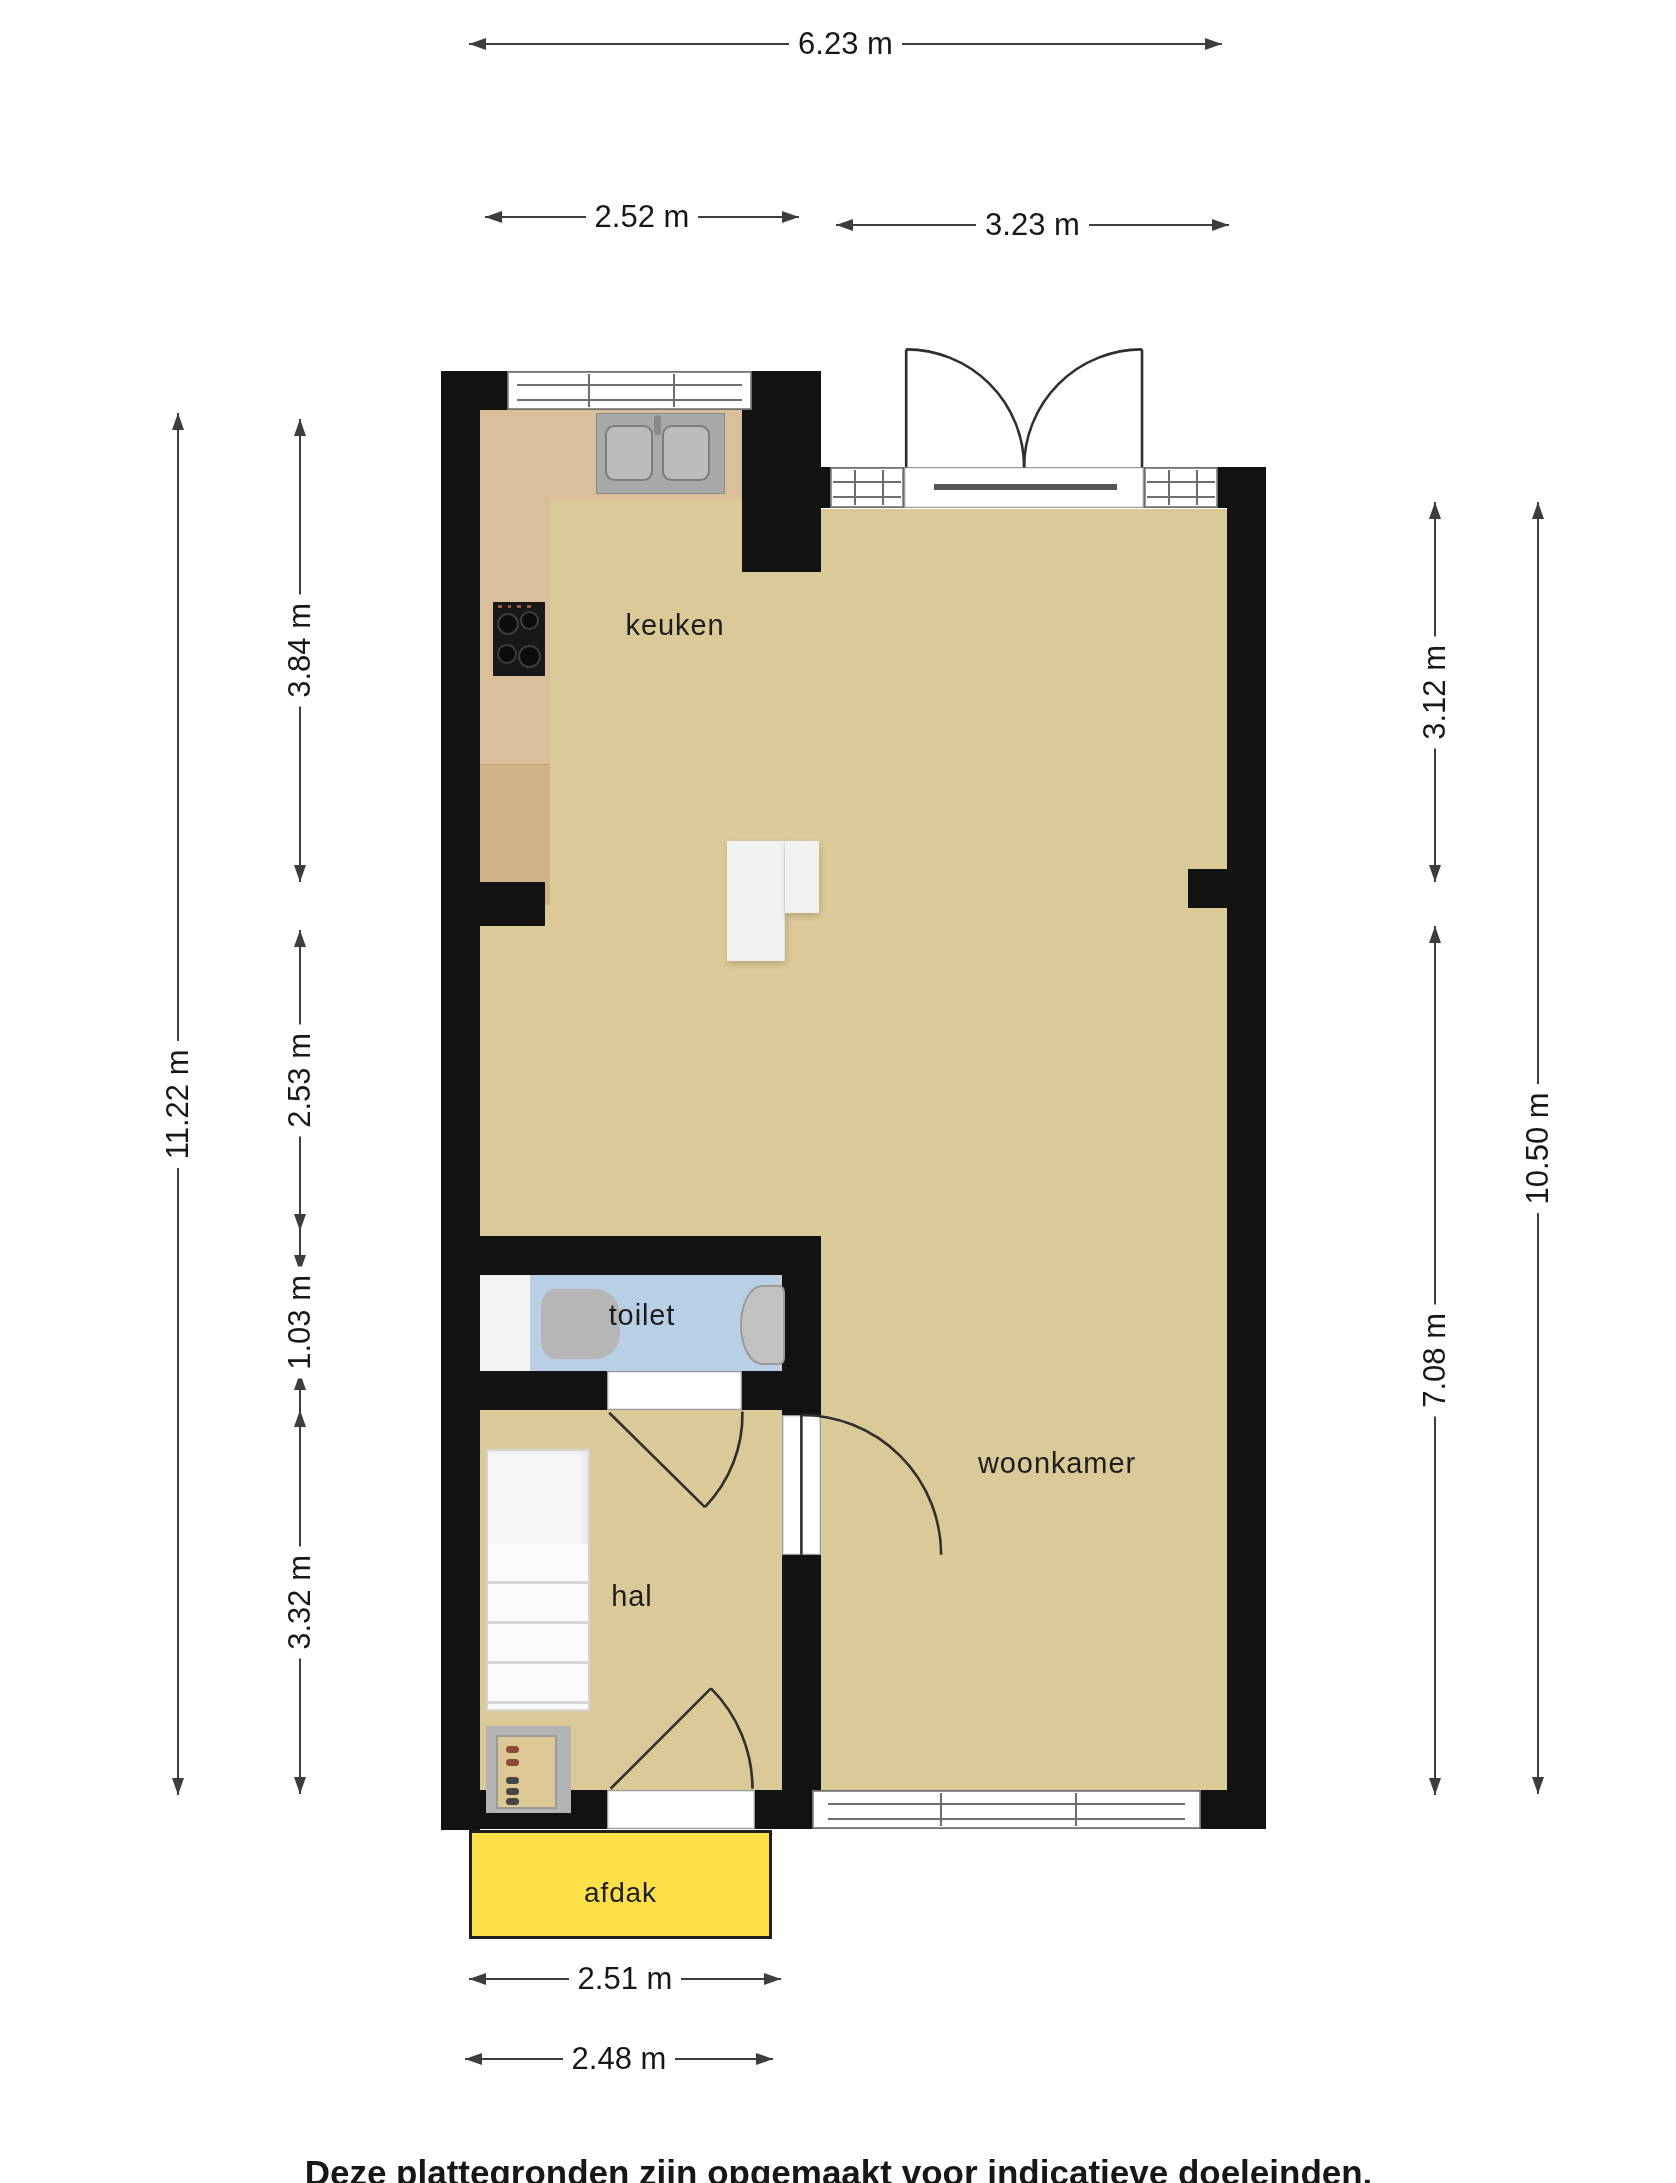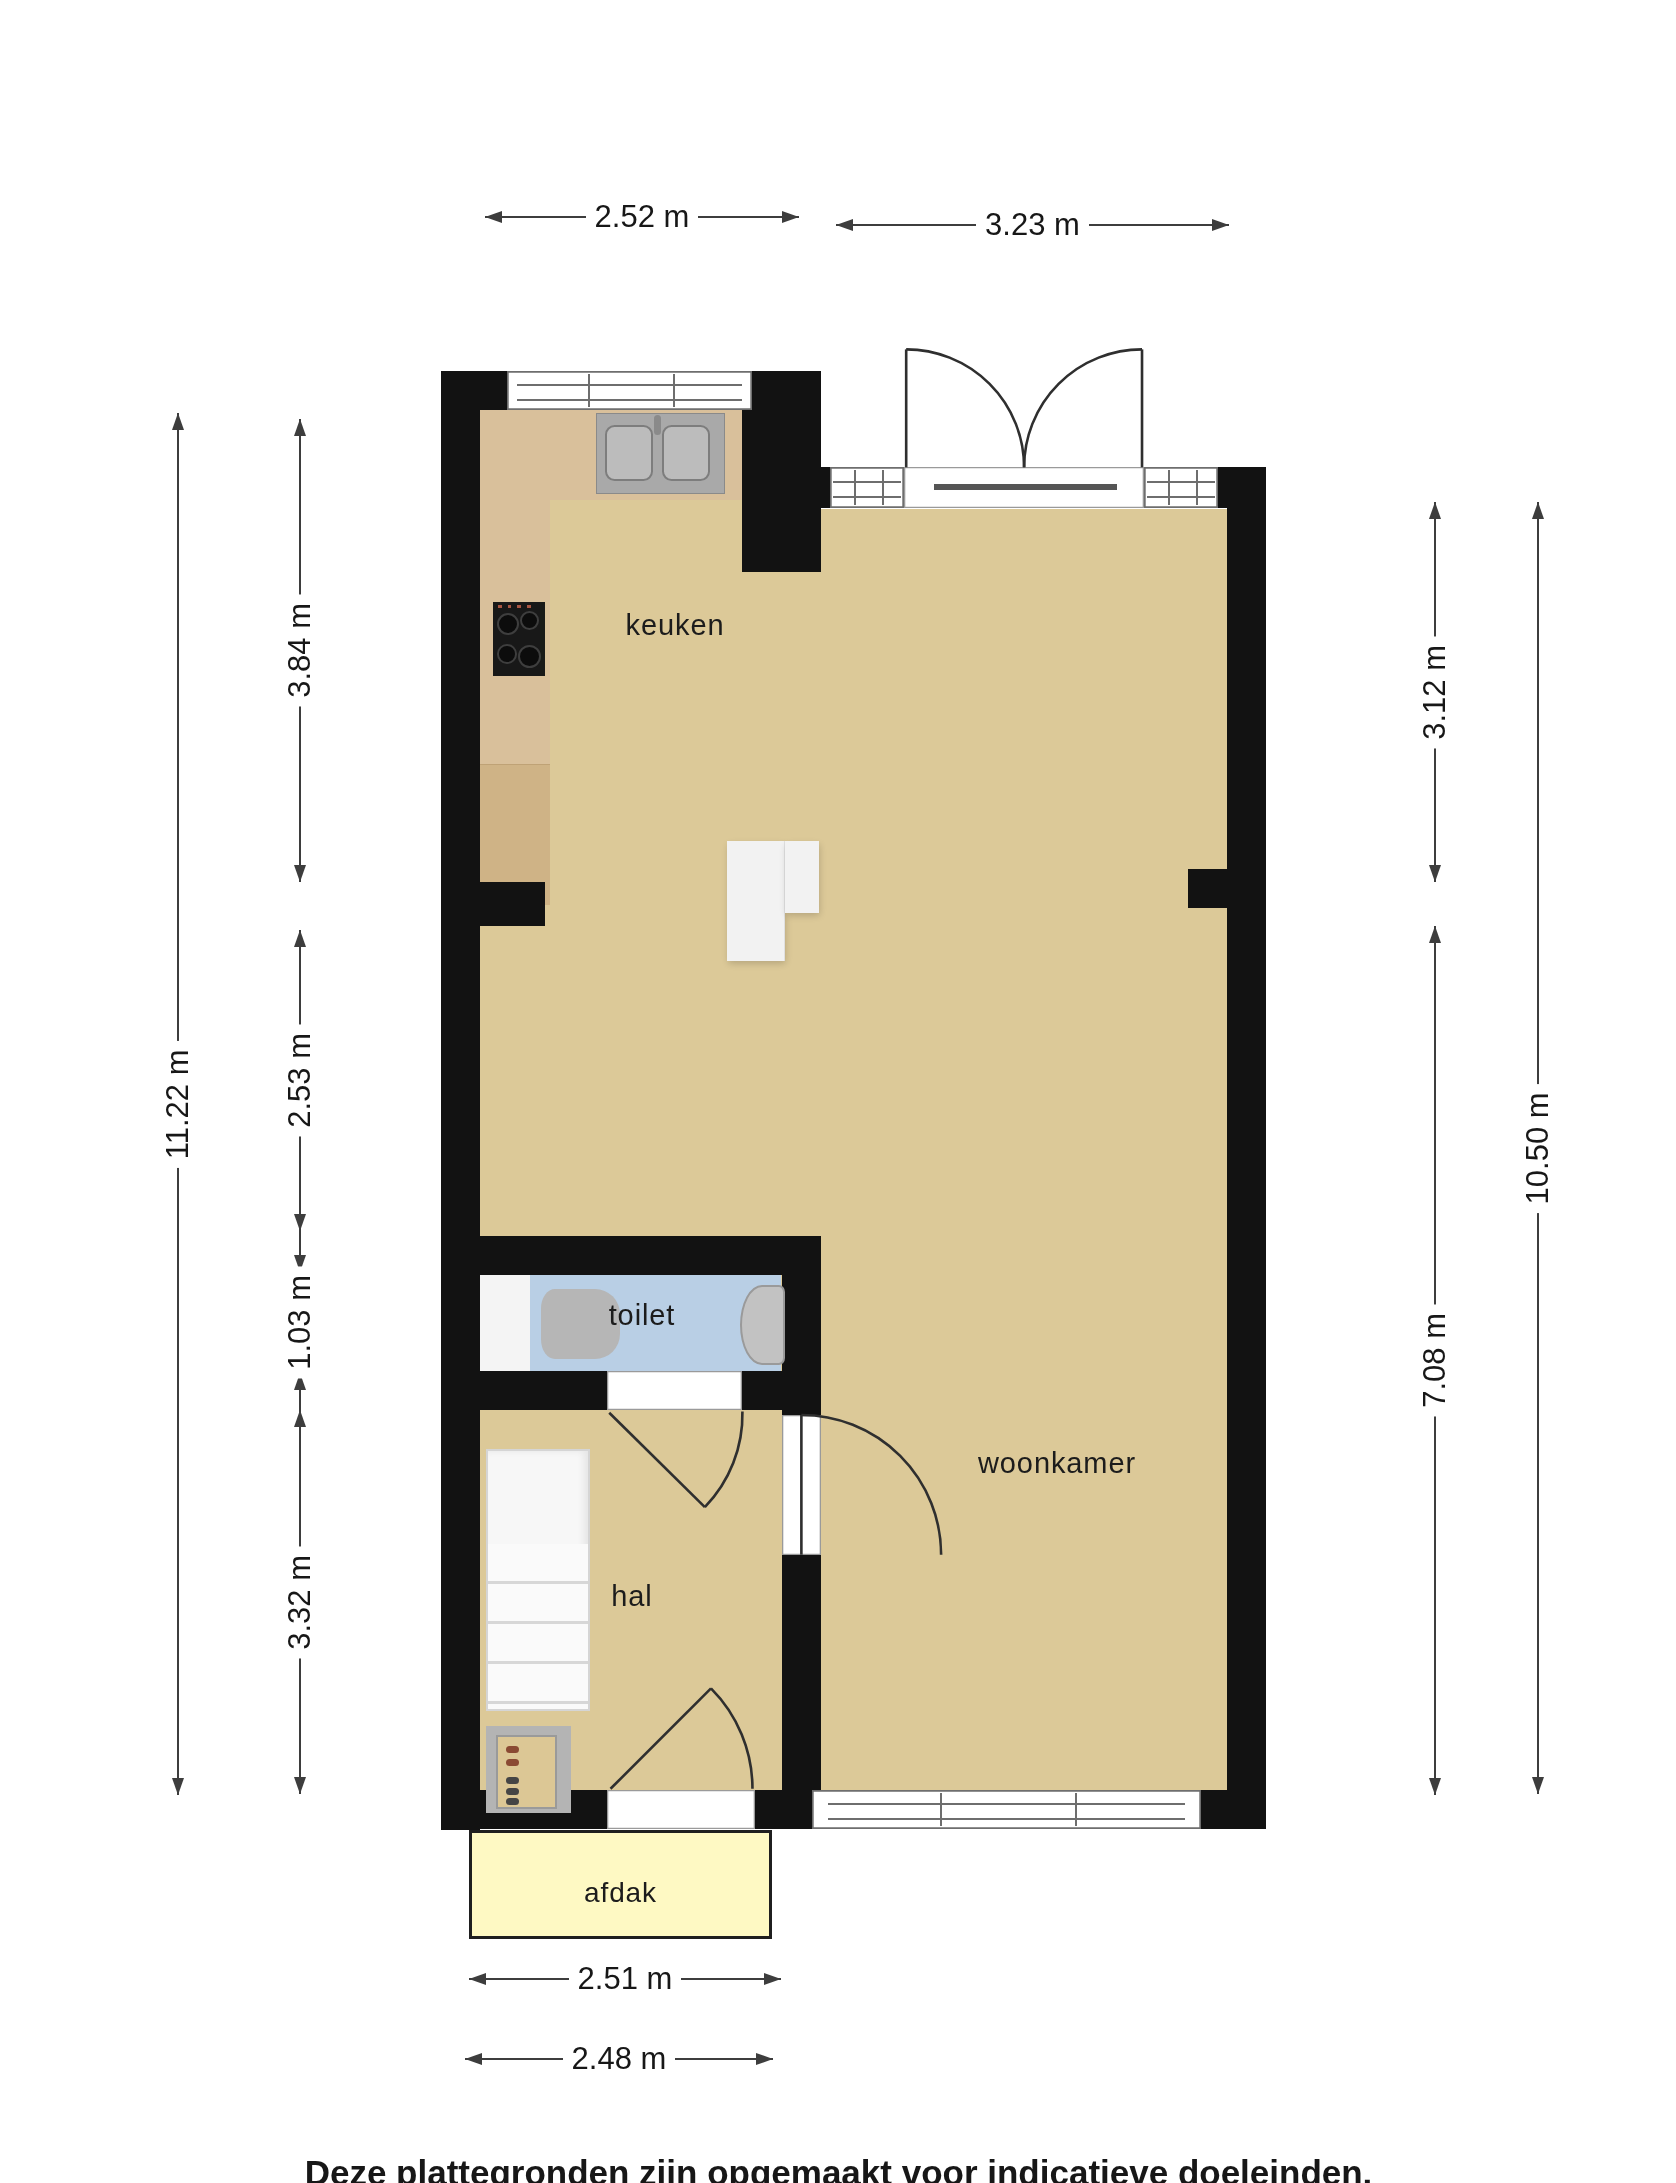--- a/index.html
+++ b/index.html
@@ -54,21 +54,21 @@
   .burner{position:absolute;border-radius:50%;background:#0c0c0c;border:2.6px solid #3e3e3e;}
   .stove-dots{position:absolute;left:5.2px;top:2.6px;width:35px;height:3.9px;
           background:repeating-linear-gradient(90deg,#a85542 0 3.9px,transparent 3.9px 9.6px);}
   .wc{position:absolute;background:#b6b6b6;border-radius:14px 25px 25px 14px / 19.6px 25px 25px 19.6px;}
   .wastafel{position:absolute;background:#c2c2c2;border:2.2px solid #9a9a9a;
             border-radius:22px 6.1px 6.1px 22px / 50% 7px 7px 50%;}
   .meterkast{position:absolute;background:#b4b4b4;}
   .meterkast .panel{position:absolute;left:9.6px;top:8.7px;width:57px;height:70px;
                     background:#dcc795;border:2.2px solid #9a9a9a;}
   .mdot{position:absolute;width:13px;height:7px;border-radius:3.5px;}
-  .afdak{position:absolute;background:#fef9c3;border:3.1px solid #1f1f1f;display:flex;
+  .afdak{position:absolute;background:#fde047;border:3.1px solid #1f1f1f;display:flex;
          align-items:center;justify-content:center;}
   .afdak span{font-size:28px;color:#1c1c1c;letter-spacing:0.9px;margin-top:17.5px;}
   .threshold{position:absolute;background:#555;}
   .overlaysvg{position:absolute;left:0;top:0;z-index:5;}
   .disclaimer{position:absolute;left:0;width:100%;text-align:center;font-weight:700;
               font-size:35px;line-height:44px;color:#171717;}
 </style>
 </head>
 <body>
 
@@ -161,20 +161,24 @@
 
   <div class="afdak" style="left:469px;top:1830px;width:297px;height:103px;">
     <span>afdak</span>
   </div>
 
   <span class="roomlabel" style="left:675px;top:625px;">keuken</span>
   <span class="roomlabel" style="left:1057px;top:1463px;">woonkamer</span>
   <span class="roomlabel" style="left:642px;top:1315px;">toilet</span>
   <span class="roomlabel" style="left:632px;top:1596px;">hal</span>
 
+  <div class="dim h" style="left:469px;top:25px;width:753px;">
+    <i class="line"></i>
+      <span class="dlabel">6.23 m</span>
+  </div>
   <div class="dim h" style="left:485px;top:198px;width:314px;">
     <i class="line"></i>
       <span class="dlabel">2.52 m</span>
   </div>
   <div class="dim h" style="left:836px;top:206px;width:393px;">
     <i class="line"></i>
       <span class="dlabel">3.23 m</span>
   </div>
 
   <div class="dim v" style="left:159px;top:413px;height:1382px;">

